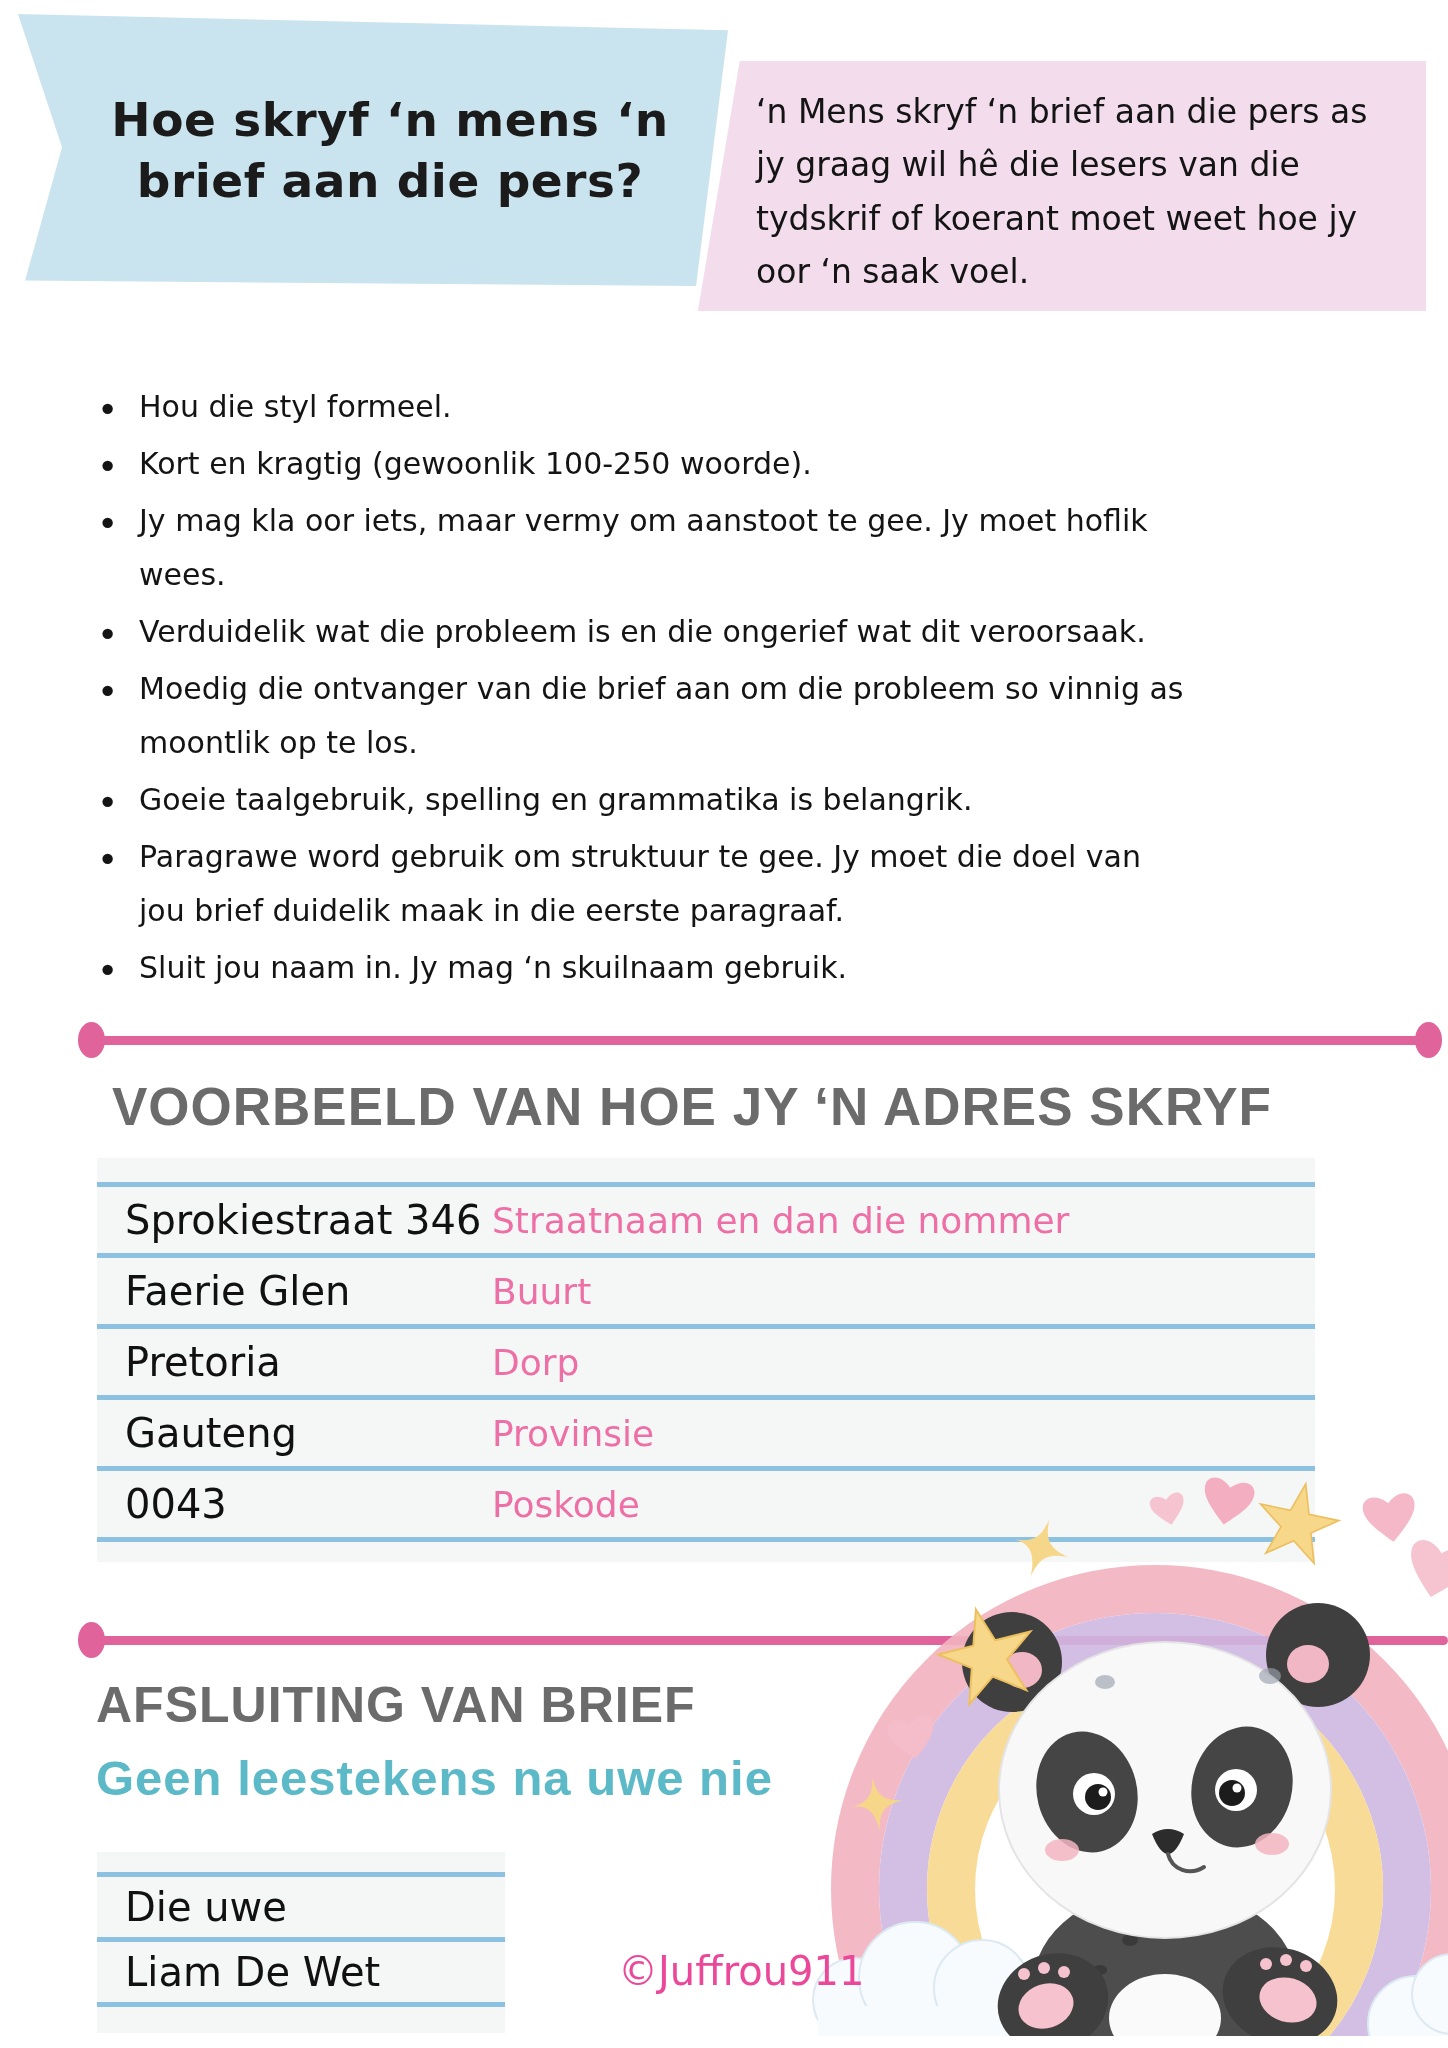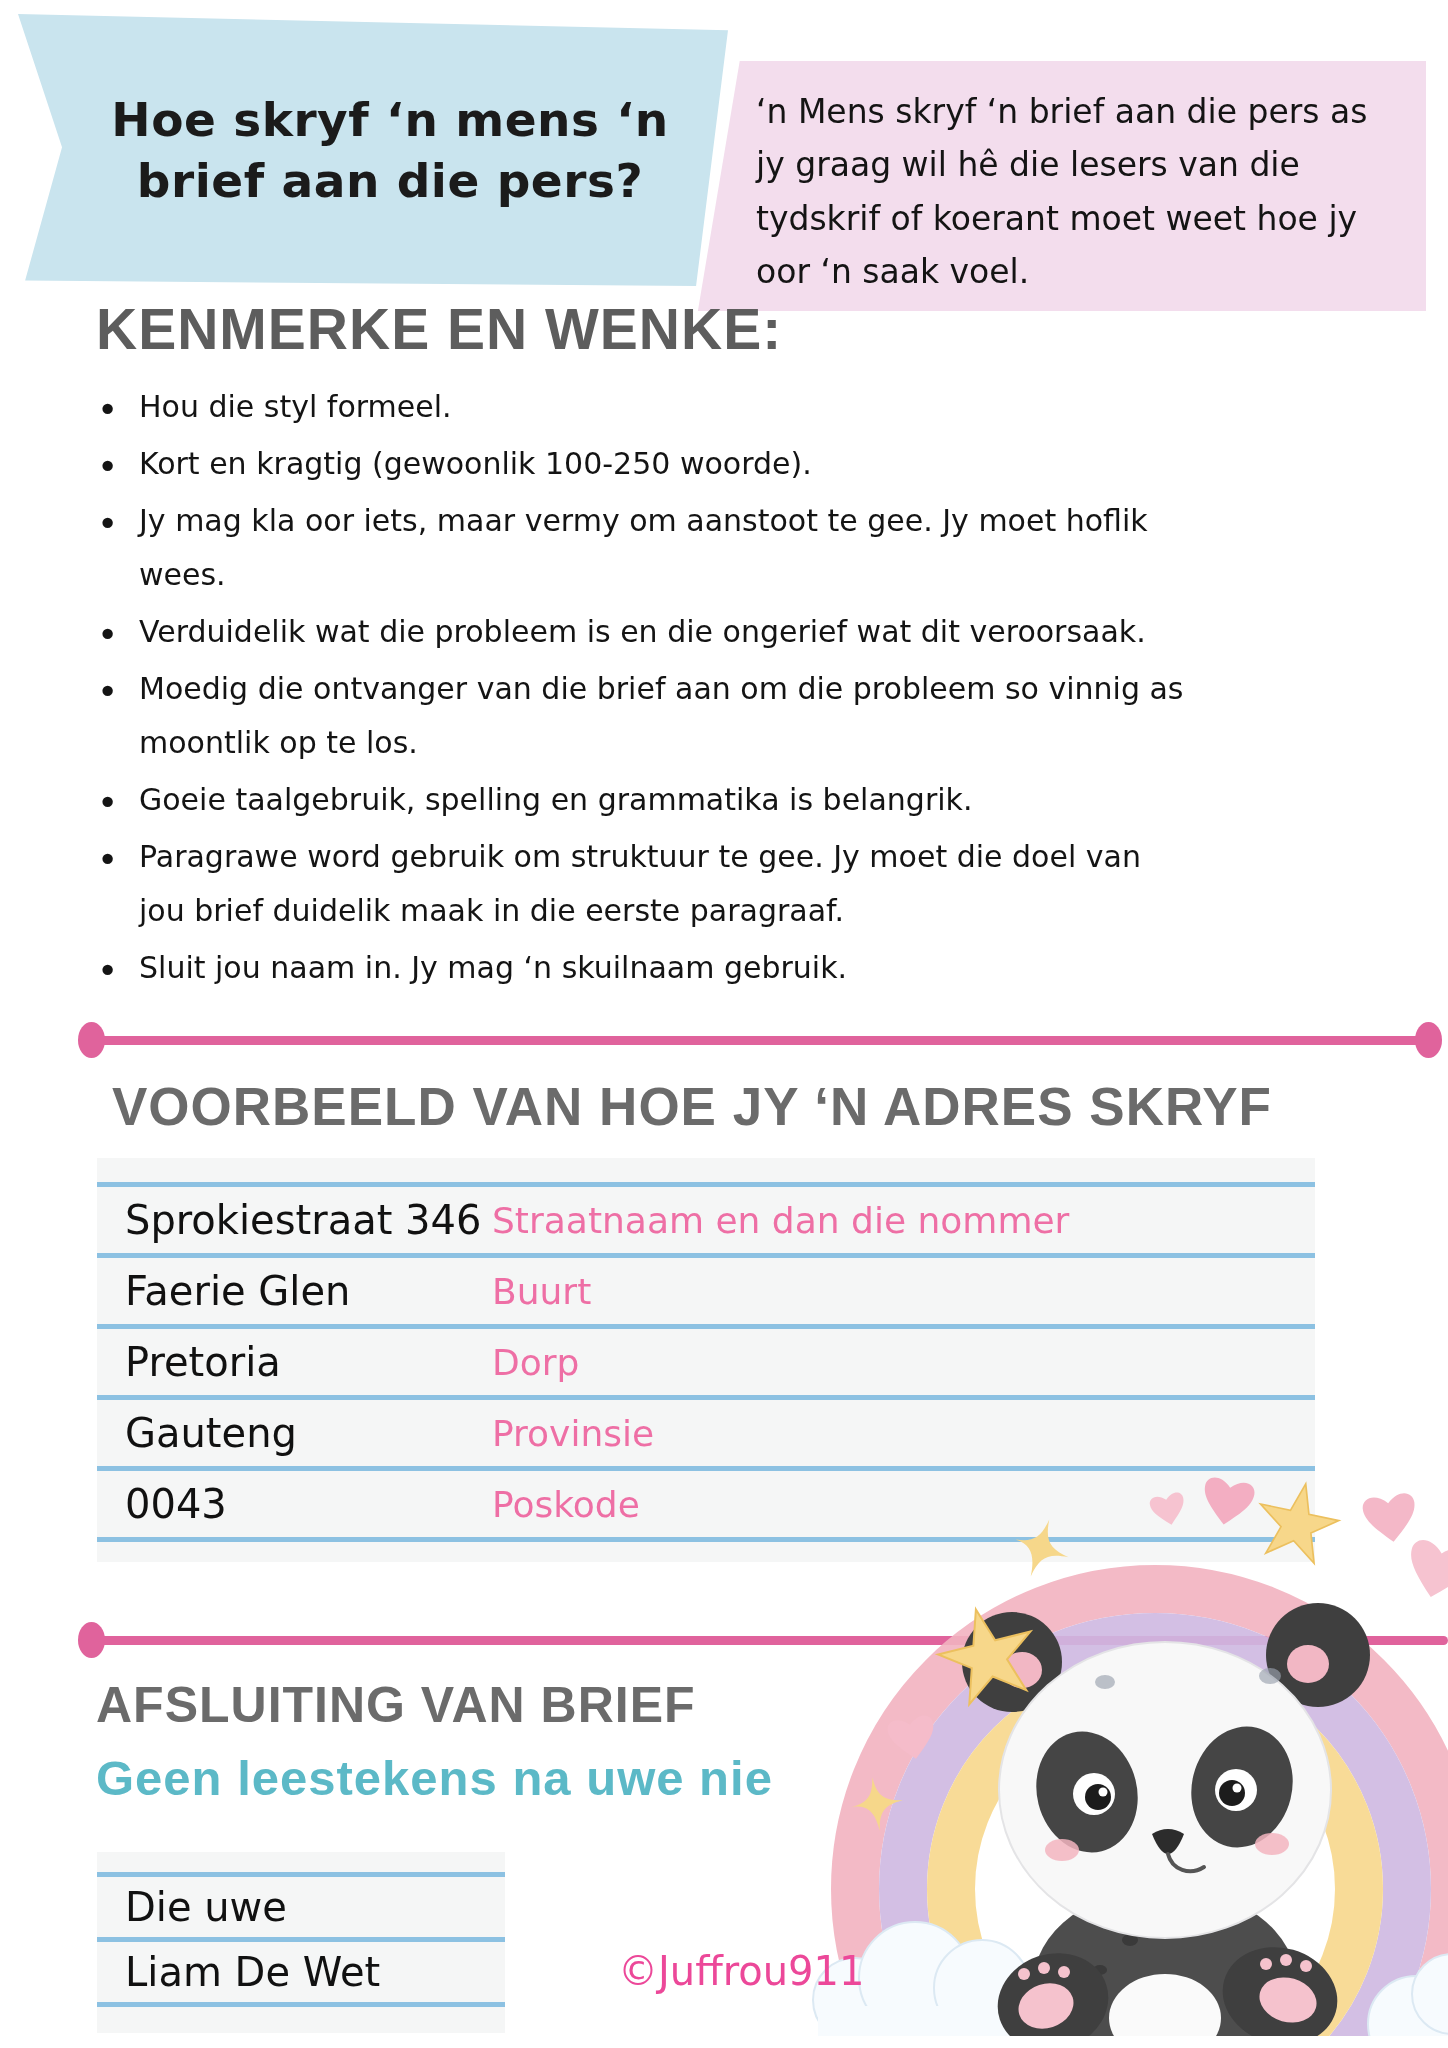--- a/index.html
+++ b/index.html
@@ -93,21 +93,20 @@
 <div class="page">
 
   <div class="banner-blue">
     <div class="banner-title">Hoe skryf ‘n mens ‘n brief aan die pers?</div>
   </div>
 
   <div class="banner-pink">
     <div class="intro-text">‘n Mens skryf ‘n brief aan die pers as jy graag wil hê die lesers van die tydskrif of koerant moet weet hoe jy oor ‘n saak voel.</div>
   </div>
 
-  <div class="chunky kenmerke-heading">KENMERKE EN WENKE:</div>
   <ul class="bullets">
     <li>Hou die styl formeel.</li>
     <li>Kort en kragtig (gewoonlik 100-250 woorde).</li>
     <li>Jy mag kla oor iets, maar vermy om aanstoot te gee. Jy moet hoflik wees.</li>
     <li>Verduidelik wat die probleem is en die ongerief wat dit veroorsaak.</li>
     <li>Moedig die ontvanger van die brief aan om die probleem so vinnig as moontlik op te los.</li>
     <li>Goeie taalgebruik, spelling en grammatika is belangrik.</li>
     <li>Paragrawe word gebruik om struktuur te gee. Jy moet die doel van jou brief duidelik maak in die eerste paragraaf.</li>
     <li>Sluit jou naam in. Jy mag ‘n skuilnaam gebruik.</li>
   </ul>

